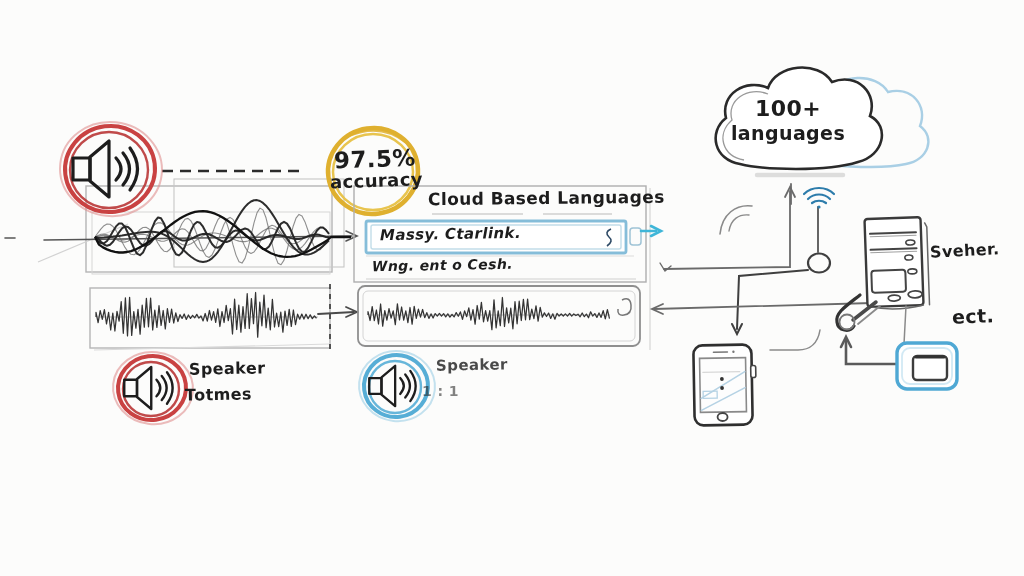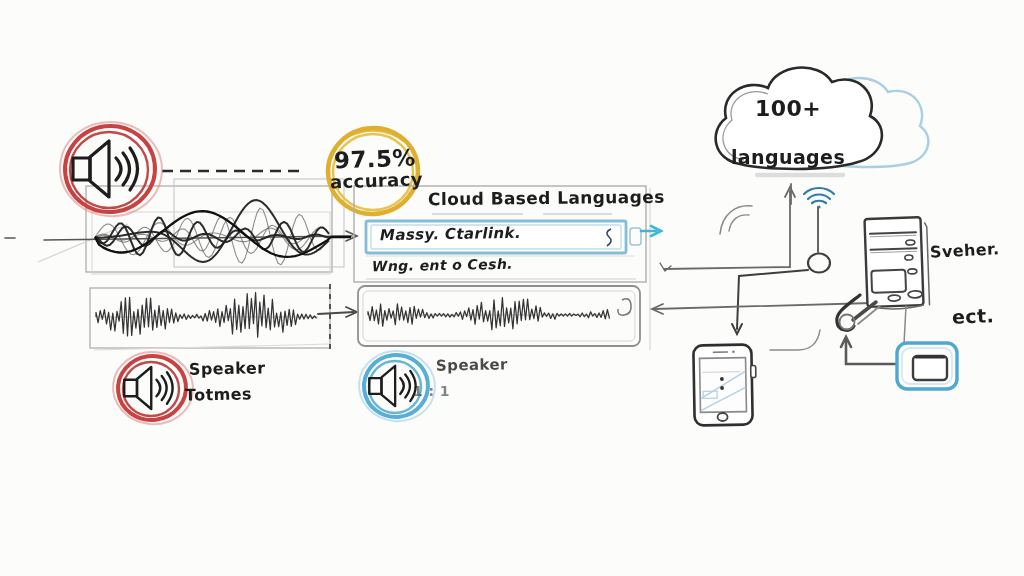--- a/index.html
+++ b/index.html
@@ -7,28 +7,28 @@
     position:relative;width:1024px;height:576px;margin:0 auto;
     background:#fcfcfb;overflow:hidden;
     font-family:"DejaVu Sans", sans-serif;color:#1d1d1d;
   }
   #sketch{position:absolute;left:0;top:0;}
   .txt{position:absolute;white-space:nowrap;line-height:1.05;}
   .hand{letter-spacing:.4px;}
   .acc-val{left:334px;top:147px;width:80px;text-align:center;font-size:23px;font-weight:bold;transform:rotate(-2deg);}
   .acc-lab{left:330px;top:172px;width:88px;text-align:center;font-size:18px;font-weight:bold;transform:rotate(-2deg);}
   .cloud-1{left:728px;top:97px;width:120px;text-align:center;font-size:22px;font-weight:600;}
-  .cloud-2{left:718px;top:124px;width:140px;text-align:center;font-size:19px;font-weight:600;margin-top:24px;}
+  .cloud-2{left:718px;top:124px;width:140px;text-align:center;font-size:19px;font-weight:600;}
   .ptitle{left:428px;top:190px;width:215px;text-align:center;font-size:17px;font-weight:600;transform:rotate(-.6deg);}
   .fval{left:380px;top:227px;font-size:15px;font-style:italic;font-weight:600;transform:rotate(-1deg);}
   .fnote{left:372px;top:258px;font-size:14px;font-style:italic;font-weight:600;transform:rotate(-1deg);}
   .sp1a{left:189px;top:361px;font-size:16px;font-weight:600;transform:rotate(-1deg);}
   .sp1b{left:185px;top:387px;font-size:16px;font-weight:700;transform:rotate(-1deg);}
   .sp2a{left:436px;top:358px;font-size:15px;font-weight:600;opacity:.8;transform:rotate(-1deg);}
-  .sp2b{left:413px;top:384px;font-size:14px;font-weight:600;opacity:.55;}
+  .sp2b{left:422px;top:384px;font-size:14px;font-weight:600;opacity:.55;}
   .srv{left:930px;top:243px;font-size:16px;font-weight:600;transform:rotate(-3deg);}
   .etc{left:952px;top:307px;font-size:19px;font-weight:600;transform:rotate(-2deg);}
 </style>
 </head>
 <body>
 
 <div id="stage">
 
 <svg id="sketch" width="1024" height="576" viewBox="0 0 1024 576">
 

